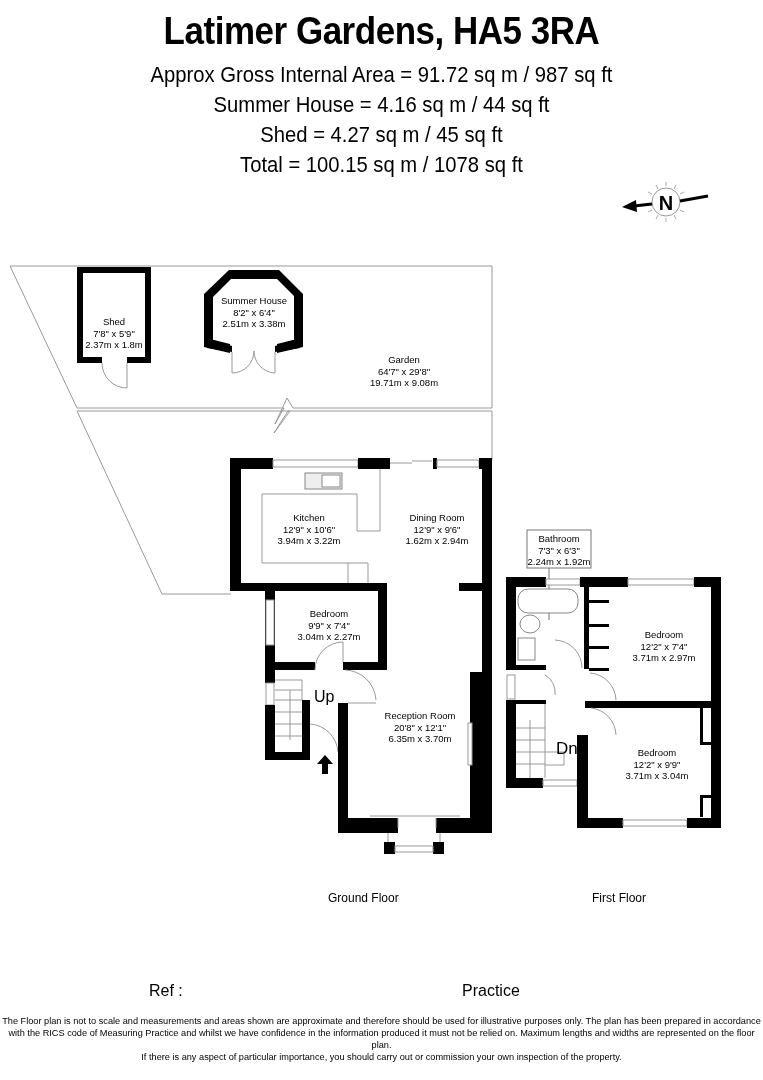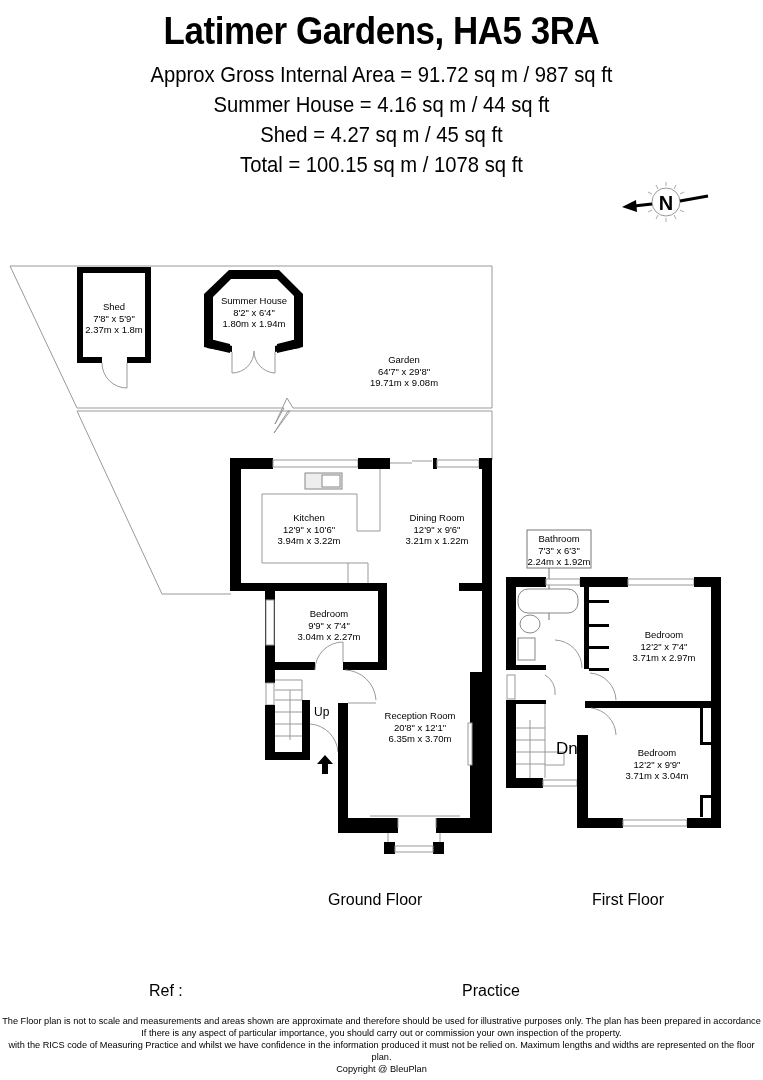--- a/index.html
+++ b/index.html
@@ -2,21 +2,21 @@
 <html><head>
 <meta charset="utf-8">
 <style>
   html, body { margin:0; padding:0; background:#ffffff; }
   body { width:763px; height:1080px; position:relative; overflow:hidden; font-family:"Liberation Sans", sans-serif; color:#000; }
   .abs { position:absolute; }
   .title { left:0; width:763px; top:10px; text-align:center; font-size:38px; font-weight:bold; letter-spacing:-0.5px; transform:scaleX(0.92); transform-origin:center; }
   .area-line { left:0; width:763px; text-align:center; font-size:22px; transform:scaleX(0.92); transform-origin:center; }
   .room-label { position:absolute; text-align:center; font-size:9.5px; line-height:11.5px; white-space:nowrap; transform:translateX(-50%); }
   .room-label span { display:block; }
-  .floor-label { font-size:16px; }
+  .floor-label { font-size:12px; }
   .ref { font-size:16px; }
   .disclaimer { left:0; width:763px; top:1015px; text-align:center; font-size:9.2px; line-height:12px; }
   .disclaimer span { display:block;text-align:center; }
   svg { position:absolute; left:0; top:0; }
   .wall { fill:#000; }
   .thin { fill:none; stroke:#999; stroke-width:1; }
   .thin-dark { fill:none; stroke:#777; stroke-width:1; }
   .win { fill:#fff; stroke:#999; stroke-width:1; }
 </style>
 </head>
@@ -190,57 +190,57 @@
     <line class="thin" x1="564" y1="752" x2="564" y2="765"></line>
     <line class="thin" x1="545" y1="765" x2="564" y2="765"></line>
 
     <rect class="wall" x="700" y="708" width="3" height="35"></rect>
     <rect class="wall" x="700" y="742" width="16" height="3"></rect>
     <rect class="wall" x="700" y="795" width="16" height="3"></rect>
     <rect class="wall" x="700" y="795" width="3" height="22"></rect>
   </g>
 </svg>
 
-<div class="room-label" style="left:114px; top:301px">
+<div class="room-label" style="left:114px; top:316px">
   <span>Shed</span>
   <span>7'8" x 5'9"</span>
   <span>2.37m x 1.8m</span>
 </div>
 <div class="room-label" style="left:254px; top:295px">
   <span>Summer House</span>
   <span>8'2" x 6'4"</span>
-  <span>1.80m x 1.94m</span>
+  <span>2.51m x 3.38m</span>
 </div>
 <div class="room-label" style="left:404px; top:354px">
   <span>Garden</span>
   <span>64'7" x 29'8"</span>
   <span>19.71m x 9.08m</span>
 </div>
 
 <div class="room-label" style="left:309px; top:512px">
   <span>Kitchen</span>
   <span>12'9" x 10'6"</span>
   <span>3.94m x 3.22m</span>
 </div>
 <div class="room-label" style="left:437px; top:512px">
   <span>Dining Room</span>
   <span>12'9" x 9'6"</span>
-  <span>3.21m x 1.22m</span>
+  <span>1.62m x 2.94m</span>
 </div>
 <div class="room-label" style="left:329px; top:608px">
   <span>Bedroom</span>
   <span>9'9" x 7'4"</span>
   <span>3.04m x 2.27m</span>
 </div>
 <div class="room-label" style="left:420px; top:710px">
   <span>Reception Room</span>
   <span>20'8" x 12'1"</span>
   <span>6.35m x 3.70m</span>
 </div>
-<div class="abs" style="left:314px; top:705px; font-size:12px">Up</div>
+<div class="abs" style="left:314px; top:688px; font-size:16px">Up</div>
 
 <div class="room-label" style="left:559px; top:533px">
   <span>Bathroom</span>
   <span>7'3" x 6'3"</span>
   <span>2.24m x 1.92m</span>
 </div>
 <div class="room-label" style="left:664px; top:629px">
   <span>Bedroom</span>
   <span>12'2" x 7'4"</span>
   <span>3.71m x 2.97m</span>
@@ -252,16 +252,15 @@
 </div>
 <div class="abs" style="left:556px; top:739px; font-size:17px">Dn</div>
 
 <div class="abs floor-label" style="left:328px; top:891px">Ground Floor</div>
 <div class="abs floor-label" style="left:592px; top:891px">First Floor</div>
 
 <div class="abs ref" style="left:149px; top:982px">Ref  :</div>
 <div class="abs ref" style="left:462px; top:982px">Practice</div>
 <div class="abs disclaimer">
   <span>The Floor plan is not to scale and measurements and areas shown are approximate and therefore should be used for illustrative purposes only. The plan has been prepared in accordance</span>
+  <span>with the RICS code of Measuring Practice and whilst we have confidence in the information produced it must not be relied on. Maximum lengths and widths are represented on the floor plan.</span>
   <span>If there is any aspect of particular importance, you should carry out or commission your own inspection of the property.</span>
-  <span>with the RICS code of Measuring Practice and whilst we have confidence in the information produced it must not be relied on. Maximum lengths and widths are represented on the floor plan.</span>
-  <span>Copyright @ BleuPlan</span>
 </div>
 
 </body></html>

